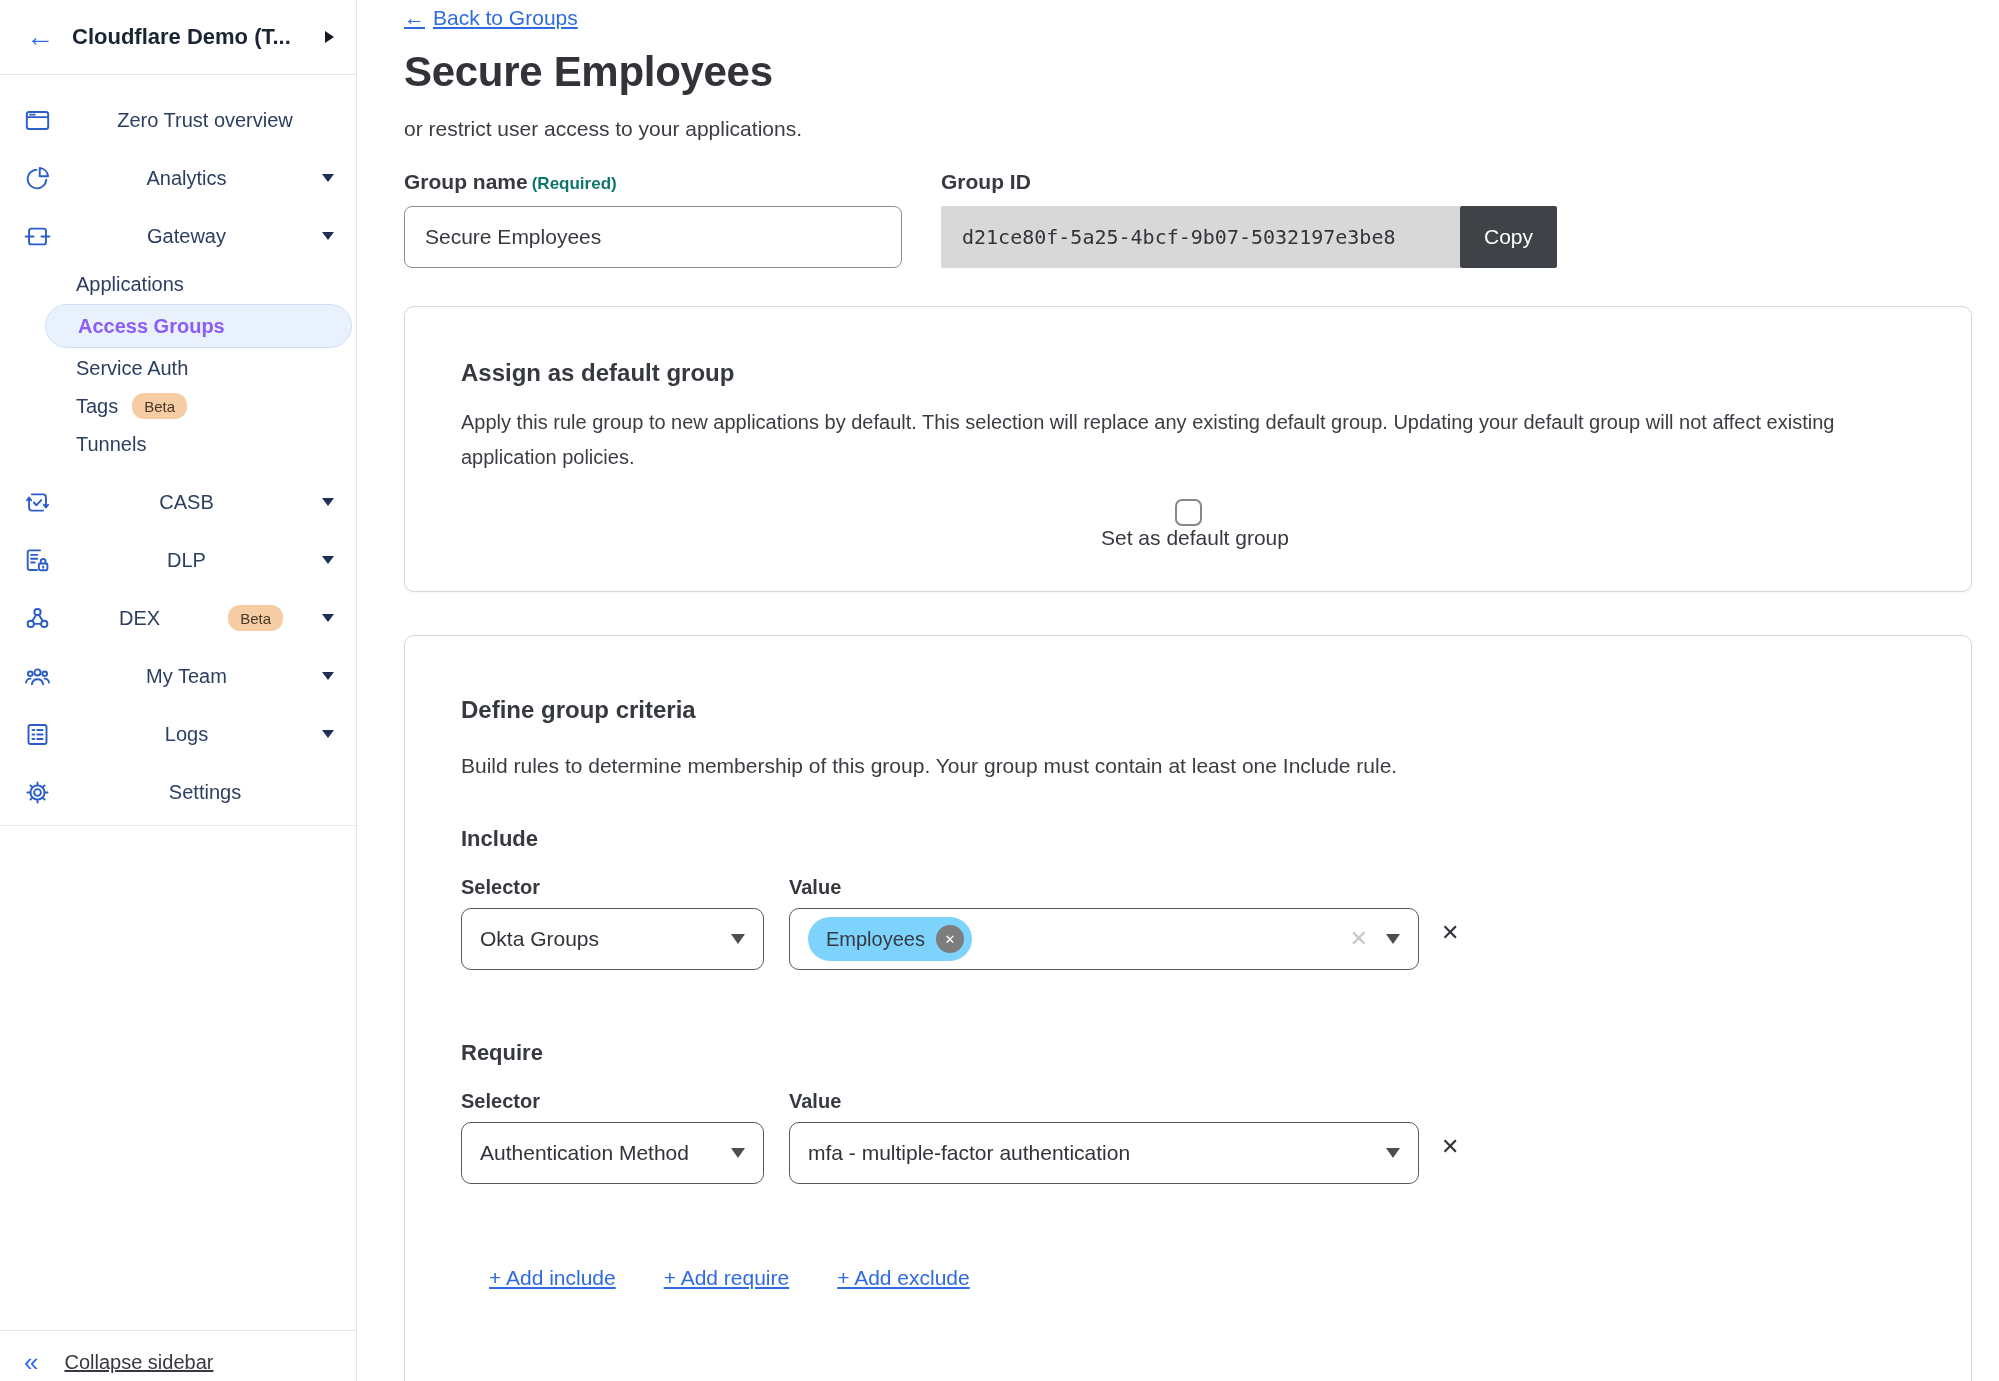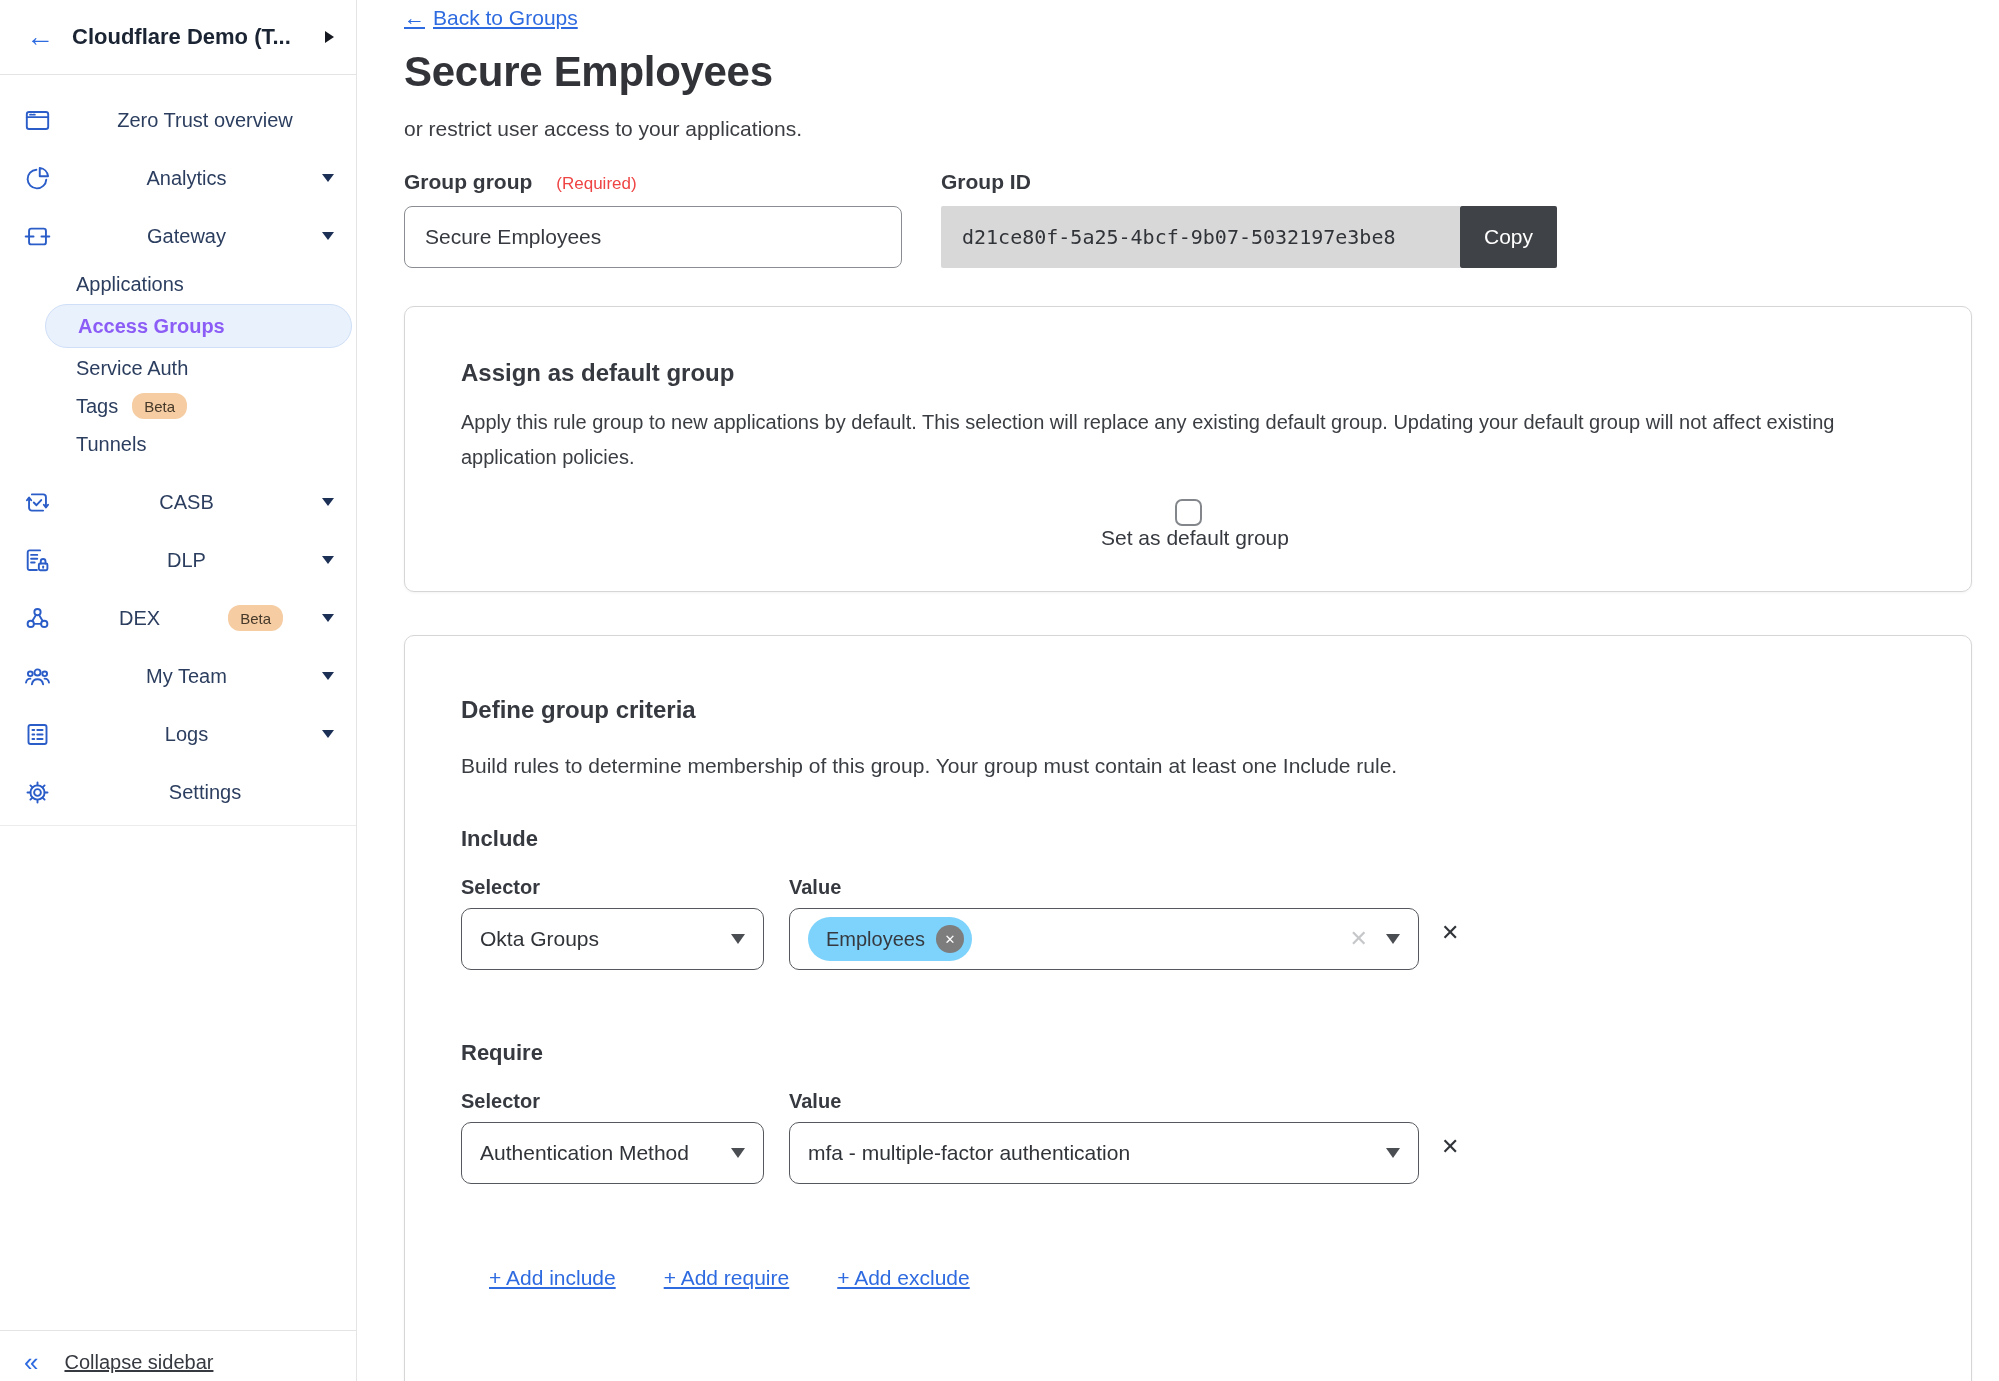--- a/index.html
+++ b/index.html
@@ -96,21 +96,21 @@
   }
   h1.page-title {
     margin-top: 18px;
     font-size: 42px; font-weight: 700; color: #313338; letter-spacing: -0.3px;
   }
   .page-desc { margin-top: 16px; font-size: 21px; line-height: 34px; color: #3b3d42; }
   .page-desc div { white-space: nowrap; }
 
   .form-row { display: flex; gap: 39px; margin-top: 24px; }
   .field-label { font-size: 21px; font-weight: 700; color: #36393f; }
-  .required-note { font-size: 17px; font-weight: 400; color: #ef4444; margin-left: 24px; }
+  .required-note { font-size: 17px; font-weight: 700; color: #0f766e; margin-left: 4px; }
   .text-input {
     display: block; margin-top: 12px;
     width: 498px; height: 62px;
     border: 1px solid #8a8e93; border-radius: 8px;
     font-family: "Liberation Sans", sans-serif;
     font-size: 21px; color: #36393f; padding: 0 20px; outline: none;
     background: #fff;
   }
   .group-id-row { display: flex; margin-top: 12px; }
   .group-id-box {
@@ -362,21 +362,21 @@
 
   <h1 class="page-title">Secure Employees</h1>
 
   <div class="page-desc">
     <div>or restrict user access to your applications.</div>
   </div>
 
   <div class="form-row">
     <div>
       <div>
-        <span class="field-label">Group group</span><span class="required-note">(Required)</span>
+        <span class="field-label">Group name</span><span class="required-note">(Required)</span>
       </div>
       <input class="text-input" type="text" value="Secure Employees" style="">
     </div>
 
     <div>
       <div><span class="field-label">Group ID</span></div>
       <div class="group-id-row">
         <div class="group-id-box">d21ce80f-5a25-4bcf-9b07-5032197e3be8</div>
         <button class="copy-btn">Copy</button>
       </div>

